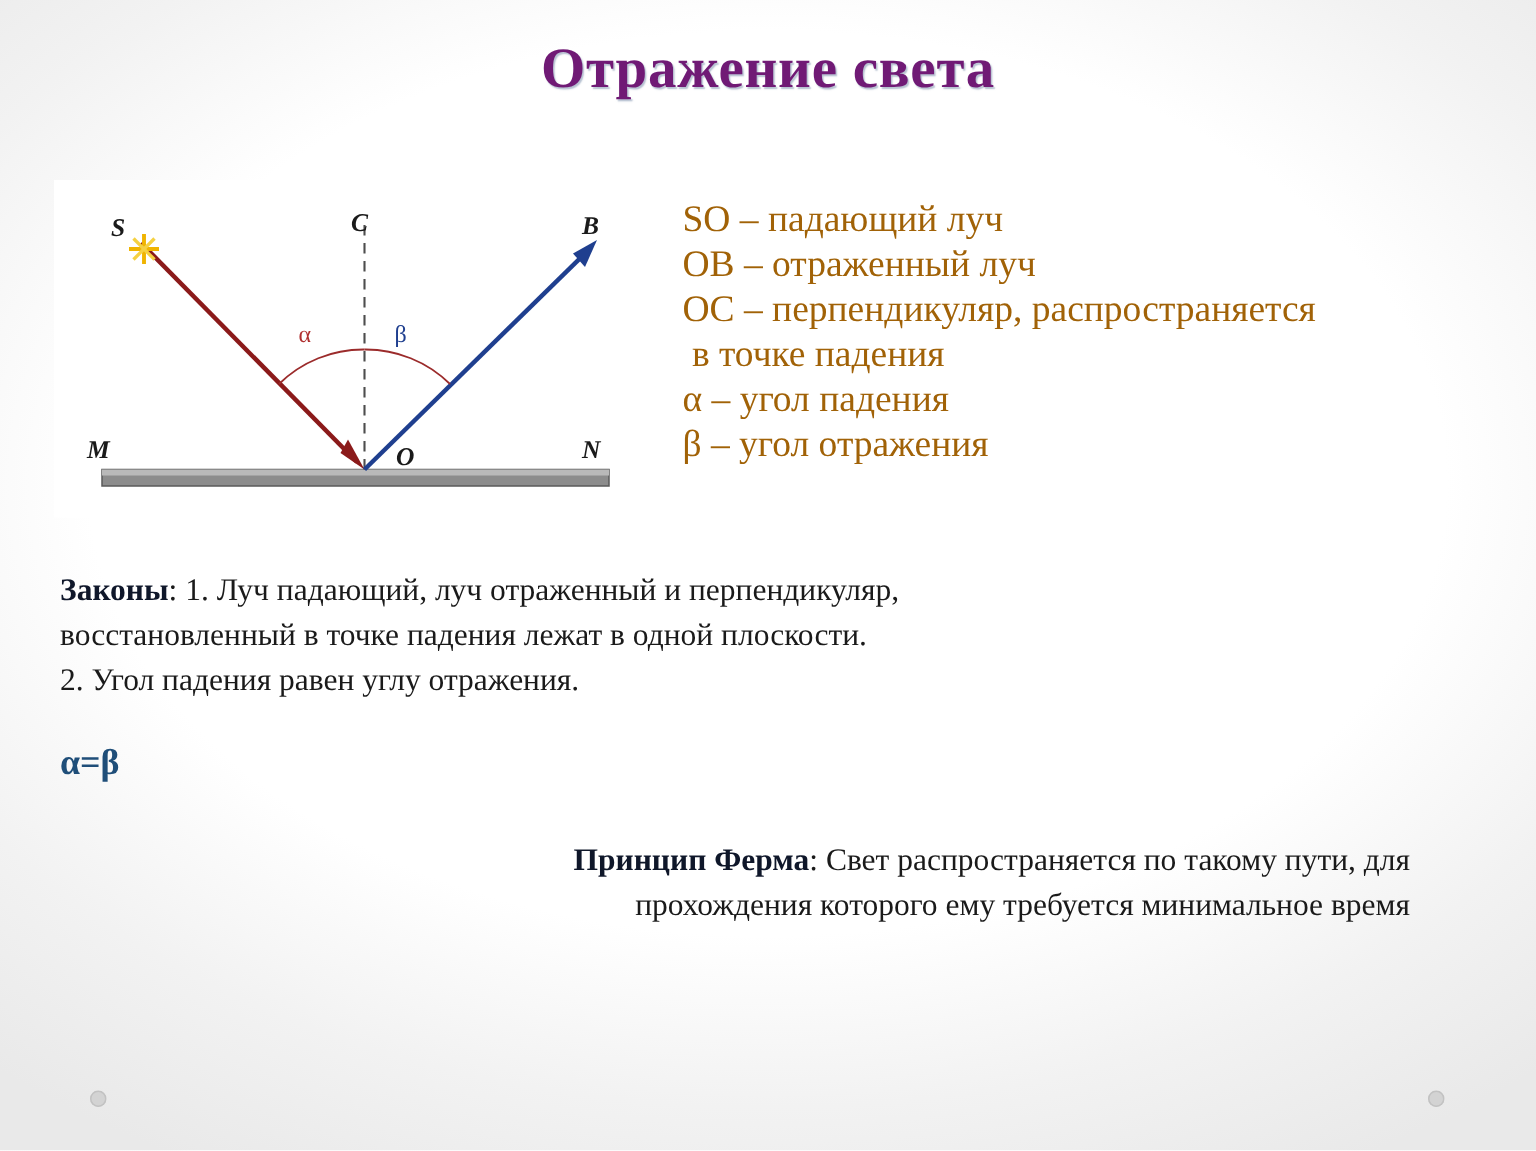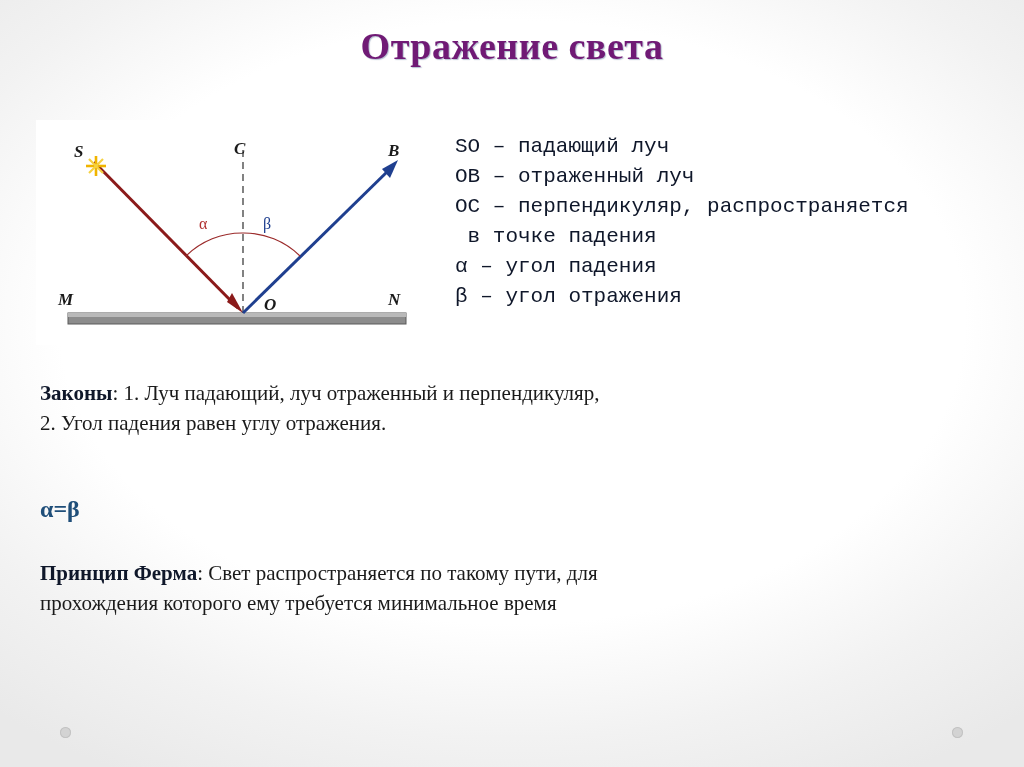--- a/index.html
+++ b/index.html
@@ -67,24 +67,24 @@
   }
   .ang-a { left: 163px; top: 95px; }
   .ang-b { left: 227px; top: 95px; color:#1f3f8f; }
 
   
   .legend {
     position: absolute;
     left: 455px;
     top: 132px;
     width: 560px;
-    font-family: Liberation Mono, monospace;
-    font-size: 21px;
+    font-family: Liberation Serif, serif;
+    font-size: 25px;
     line-height: 30px;
-    color: #0f172a;
+    color: #a16207;
   }
   .legend div { white-space: pre; }
 
   
   .laws {
     position: absolute;
     left: 40px;
     top: 378px;
     width: 950px;
     font-family: "Liberation Serif", serif;
@@ -107,20 +107,21 @@
   }
   .fermat {
     position: absolute;
     left: 40px;
     top: 558px;
     width: 900px;
     font-family: "Liberation Serif", serif;
     font-size: 21px;
     line-height: 30px;
     color: #1a1a1a;
+    text-align: right;
   }
   
   .dot {
     position: absolute;
     width: 11px; height: 11px;
     border-radius: 50%;
     background: #d3d3d3;
     box-shadow: inset 0 0 0 1px #c2c2c2;
   }
   .dot-left  { left: 60px;  top: 727px; }
@@ -173,20 +174,21 @@
   <div>SO – падающий луч</div>
   <div>OB – отраженный луч</div>
   <div>OC – перпендикуляр, распространяется</div>
   <div> в точке падения</div>
   <div>α – угол падения</div>
   <div>β – угол отражения</div>
 </div>
 
 <div class="laws">
   <div><span class="kw">Законы</span><span>: </span><span>1. Луч падающий, луч отраженный и перпендикуляр,</span></div>
+  <div>восстановленный в точке падения лежат в одной плоскости.</div>
   <div>2. Угол падения равен  углу отражения.</div>
   <div class="formula">α=β</div>
 </div>
 
 <div class="fermat">
   <div><span class="kw">Принцип Ферма</span><span>: </span><span>Свет  распространяется по такому пути, для</span></div>
   <div>прохождения которого ему требуется минимальное время</div>
 </div>
 
 <div class="dot dot-left"></div>

